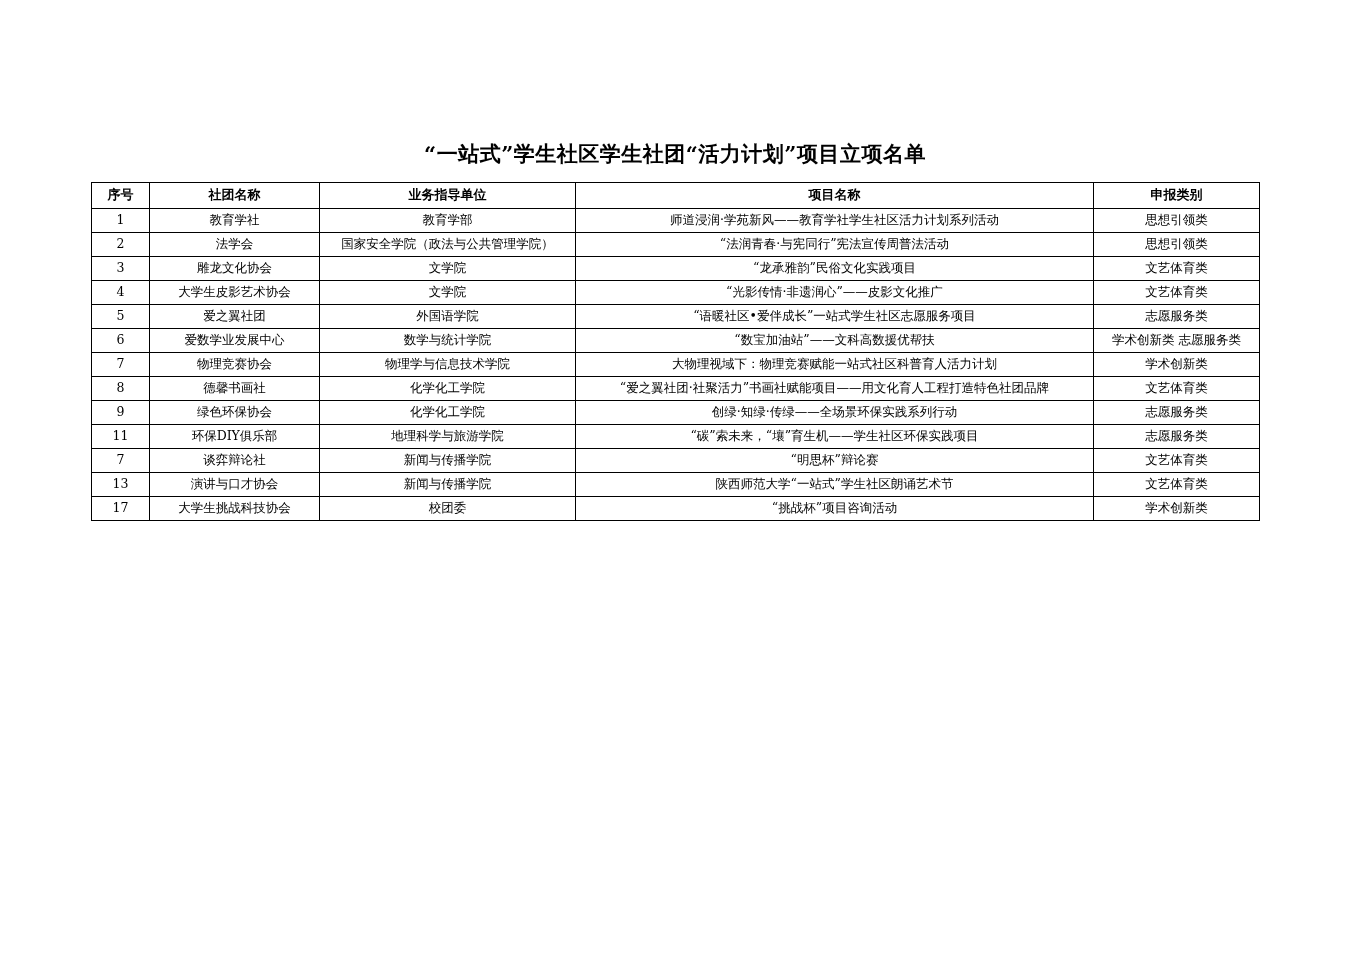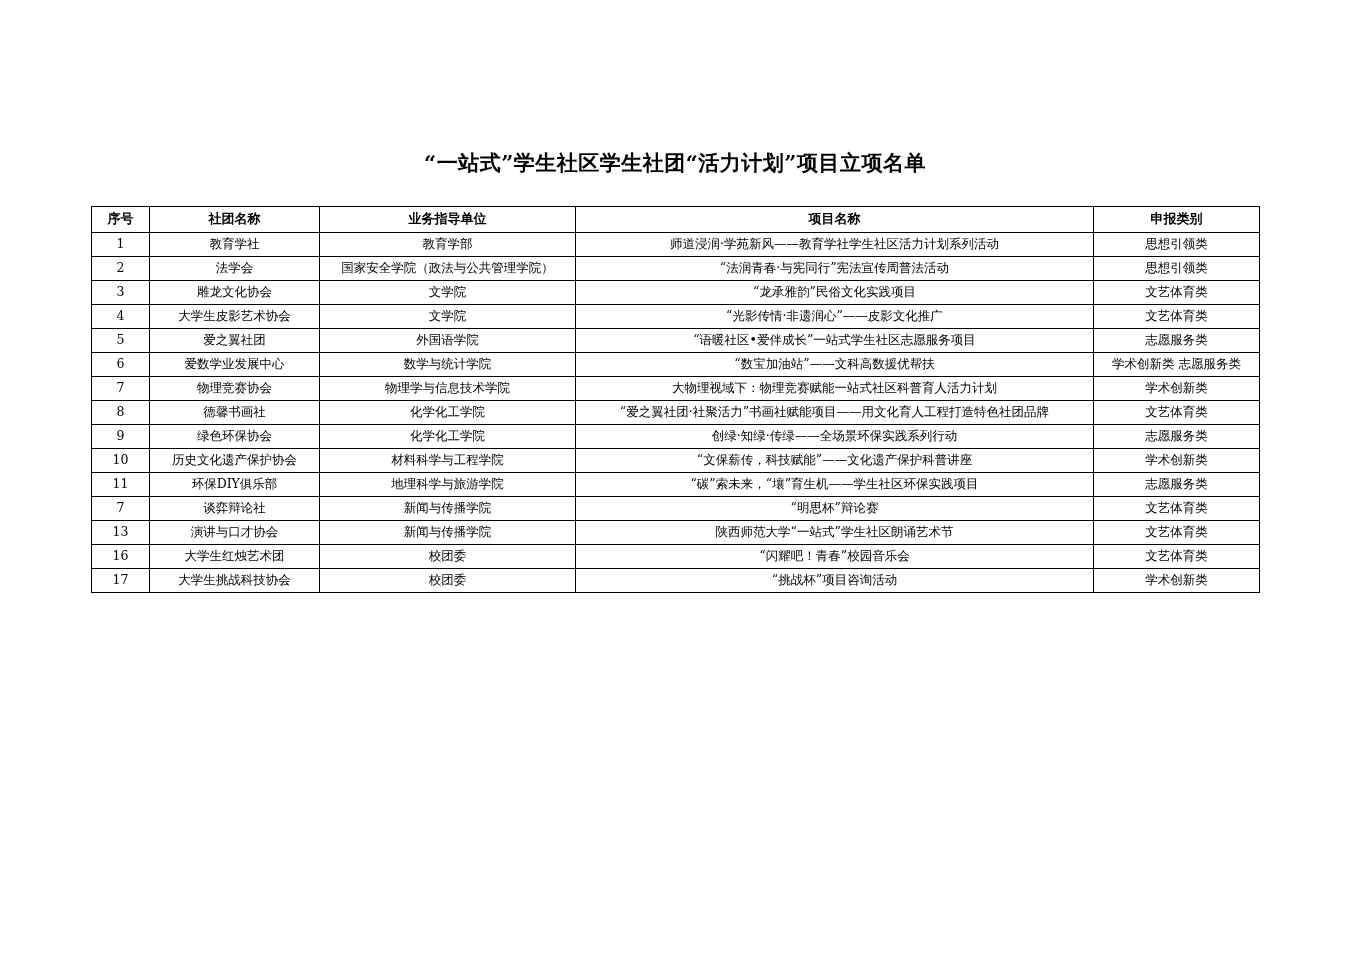--- a/index.html
+++ b/index.html
@@ -20,27 +20,27 @@
     height: 955px;
     box-sizing: border-box;
     padding: 0;
   }
   .doc-title {
     text-align: center;
     font-family: "DejaVu Serif", "Liberation Serif", serif;
     font-weight: bold;
     font-size: 21px;
     letter-spacing: 0.5px;
-    margin: 9px;
+    margin: 0;
     padding-top: 140px;
     padding-bottom: 14px;
   }
   .table-wrap {
     width: 1168px;
-    margin: 15px auto;
+    margin: 0 auto;
   }
   table.list {
     border-collapse: collapse;
     width: 100%;
     table-layout: fixed;
     font-family: "DejaVu Serif", "Liberation Serif", serif;
   }
   table.list th,
   table.list td {
     border: 1px solid #000000;
@@ -147,27 +147,20 @@
           <td>文艺体育类</td>
         </tr>
         <tr>
           <td>9</td>
           <td>绿色环保协会</td>
           <td>化学化工学院</td>
           <td>创绿·知绿·传绿——全场景环保实践系列行动</td>
           <td>志愿服务类</td>
         </tr>
         <tr>
-          <td>10</td>
-          <td>历史文化遗产保护协会</td>
-          <td>材料科学与工程学院</td>
-          <td>“文保薪传，科技赋能”——文化遗产保护科普讲座</td>
-          <td>学术创新类</td>
-        </tr>
-        <tr>
           <td>11</td>
           <td>环保DIY俱乐部</td>
           <td>地理科学与旅游学院</td>
           <td>“碳”索未来，“壤”育生机——学生社区环保实践项目</td>
           <td>志愿服务类</td>
         </tr>
         <tr>
           <td>7</td>
           <td>谈弈辩论社</td>
           <td>新闻与传播学院</td>
@@ -175,27 +168,20 @@
           <td>文艺体育类</td>
         </tr>
         <tr>
           <td>13</td>
           <td>演讲与口才协会</td>
           <td>新闻与传播学院</td>
           <td>陕西师范大学“一站式”学生社区朗诵艺术节</td>
           <td>文艺体育类</td>
         </tr>
         <tr>
-          <td>16</td>
-          <td>大学生红烛艺术团</td>
-          <td>校团委</td>
-          <td>“闪耀吧！青春”校园音乐会</td>
-          <td>文艺体育类</td>
-        </tr>
-        <tr>
           <td>17</td>
           <td>大学生挑战科技协会</td>
           <td>校团委</td>
           <td>“挑战杯”项目咨询活动</td>
           <td>学术创新类</td>
         </tr>
       </tbody>
     </table>
   </div>
 

